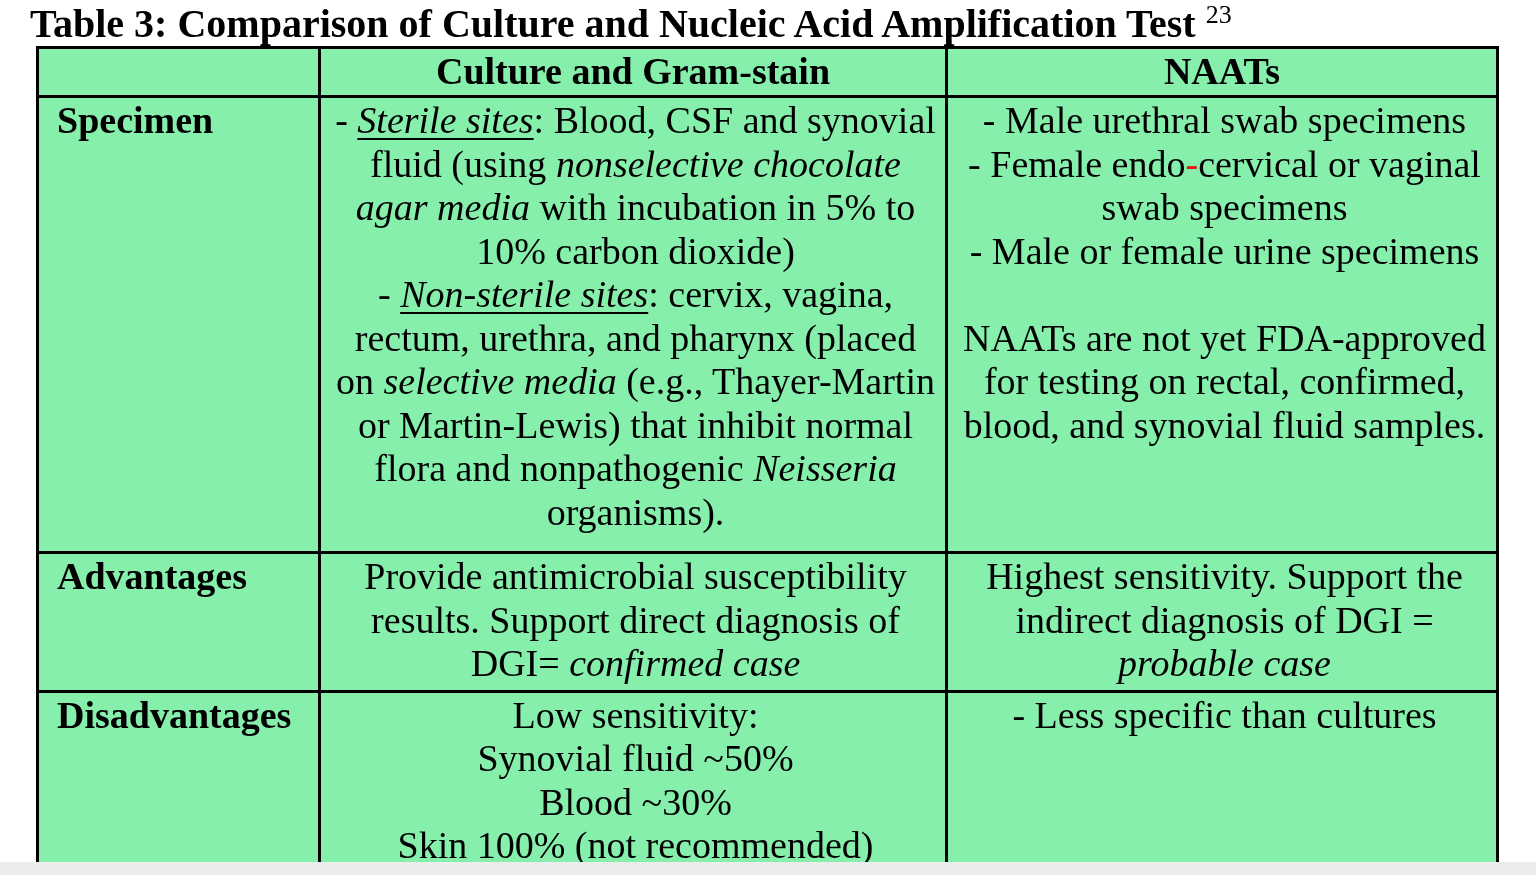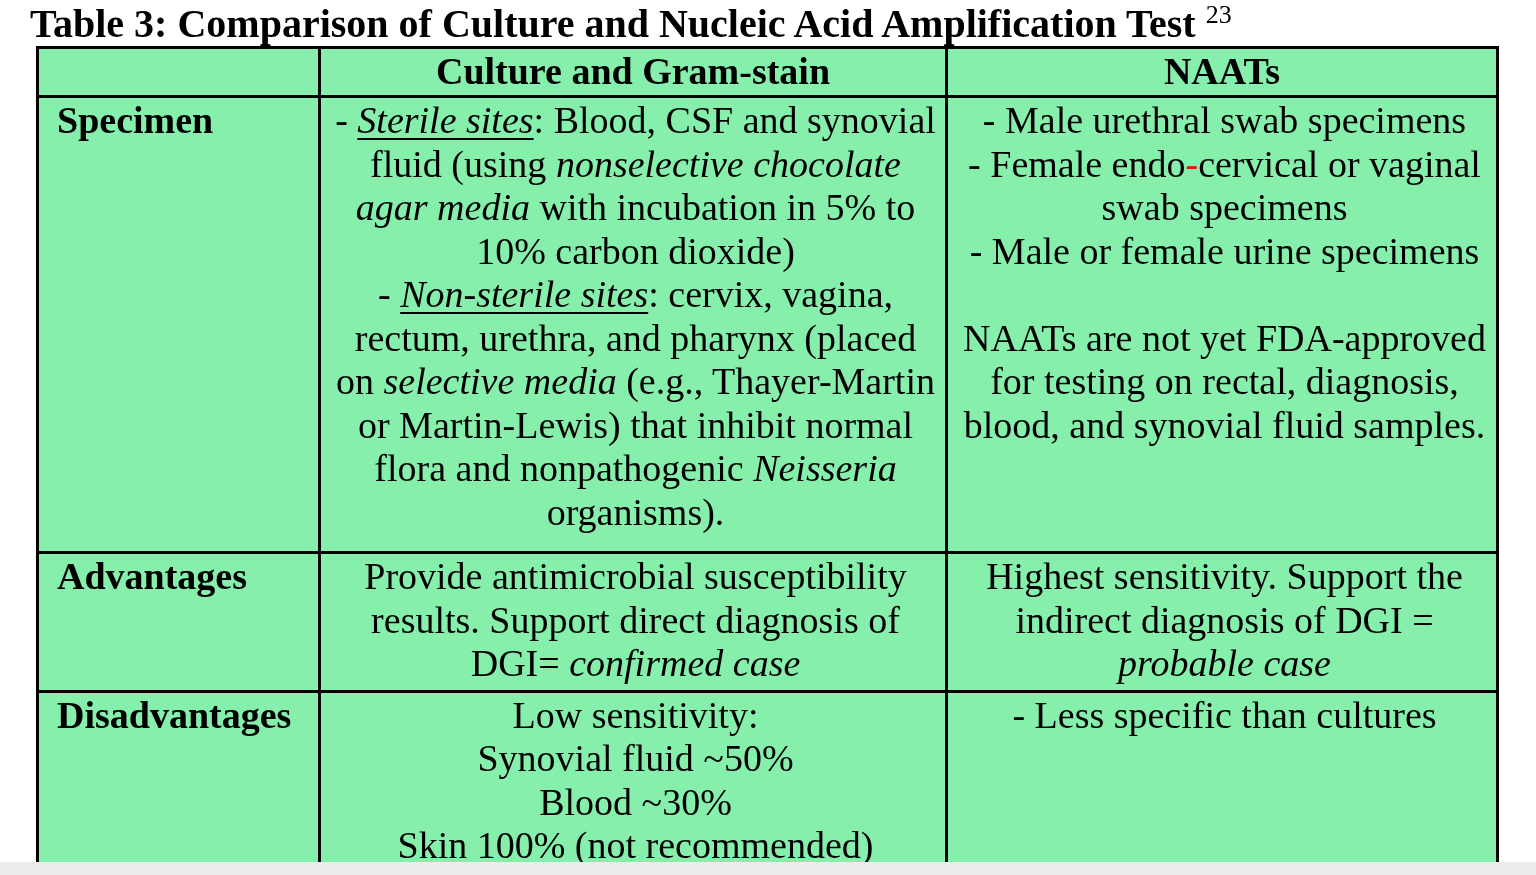--- a/index.html
+++ b/index.html
@@ -94,21 +94,21 @@
       <tr class="r-header">
         <th></th>
         <th>Culture and Gram-stain</th>
         <th>NAATs</th>
       </tr>
     </thead>
     <tbody>
       <tr class="r-specimen">
         <th class="rowlabel">Specimen</th>
         <td><span>- </span><span class="s-iu">Sterile sites</span><span>: Blood, CSF and synovial fluid (using </span><span class="s-i">nonselective chocolate agar media</span><span> with incubation in 5% to 10% carbon dioxide)</span><br><span>- </span><span class="s-iu">Non-sterile sites</span><span>: cervix, vagina, rectum, urethra, and pharynx (placed on </span><span class="s-i">selective media</span><span> (e.g., Thayer-Martin or Martin-Lewis) that inhibit normal flora and nonpathogenic </span><span class="s-i">Neisseria</span><span> organisms).</span></td>
-        <td><span>- Male urethral swab specimens</span><br><span>- Female endo</span><span class="s-red">-</span><span>cervical or vaginal swab specimens</span><br><span>- Male or female urine specimens</span><br><br><span>NAATs are not yet FDA-approved for testing on rectal, diagnosis, blood, and synovial fluid samples.</span></td>
+        <td><span>- Male urethral swab specimens</span><br><span>- Female endo</span><span class="s-red">-</span><span>cervical or vaginal swab specimens</span><br><span>- Male or female urine specimens</span><br><br><span>NAATs are not yet FDA-approved for testing on rectal, confirmed, blood, and synovial fluid samples.</span></td>
       </tr>
       <tr class="r-advantages">
         <th class="rowlabel">Advantages</th>
         <td><span>Provide antimicrobial susceptibility results. Support direct diagnosis of DGI= </span><span class="s-i">confirmed case</span></td>
         <td><span>Highest sensitivity. Support the indirect diagnosis of DGI = </span><span class="s-i">probable case</span></td>
       </tr>
       <tr class="r-disadvantages">
         <th class="rowlabel">Disadvantages</th>
         <td><span>Low sensitivity:</span><br><span>Synovial fluid ~50%</span><br><span>Blood ~30%</span><br><span>Skin 100% (not recommended)</span></td>
         <td><span>- Less specific than cultures</span></td>

